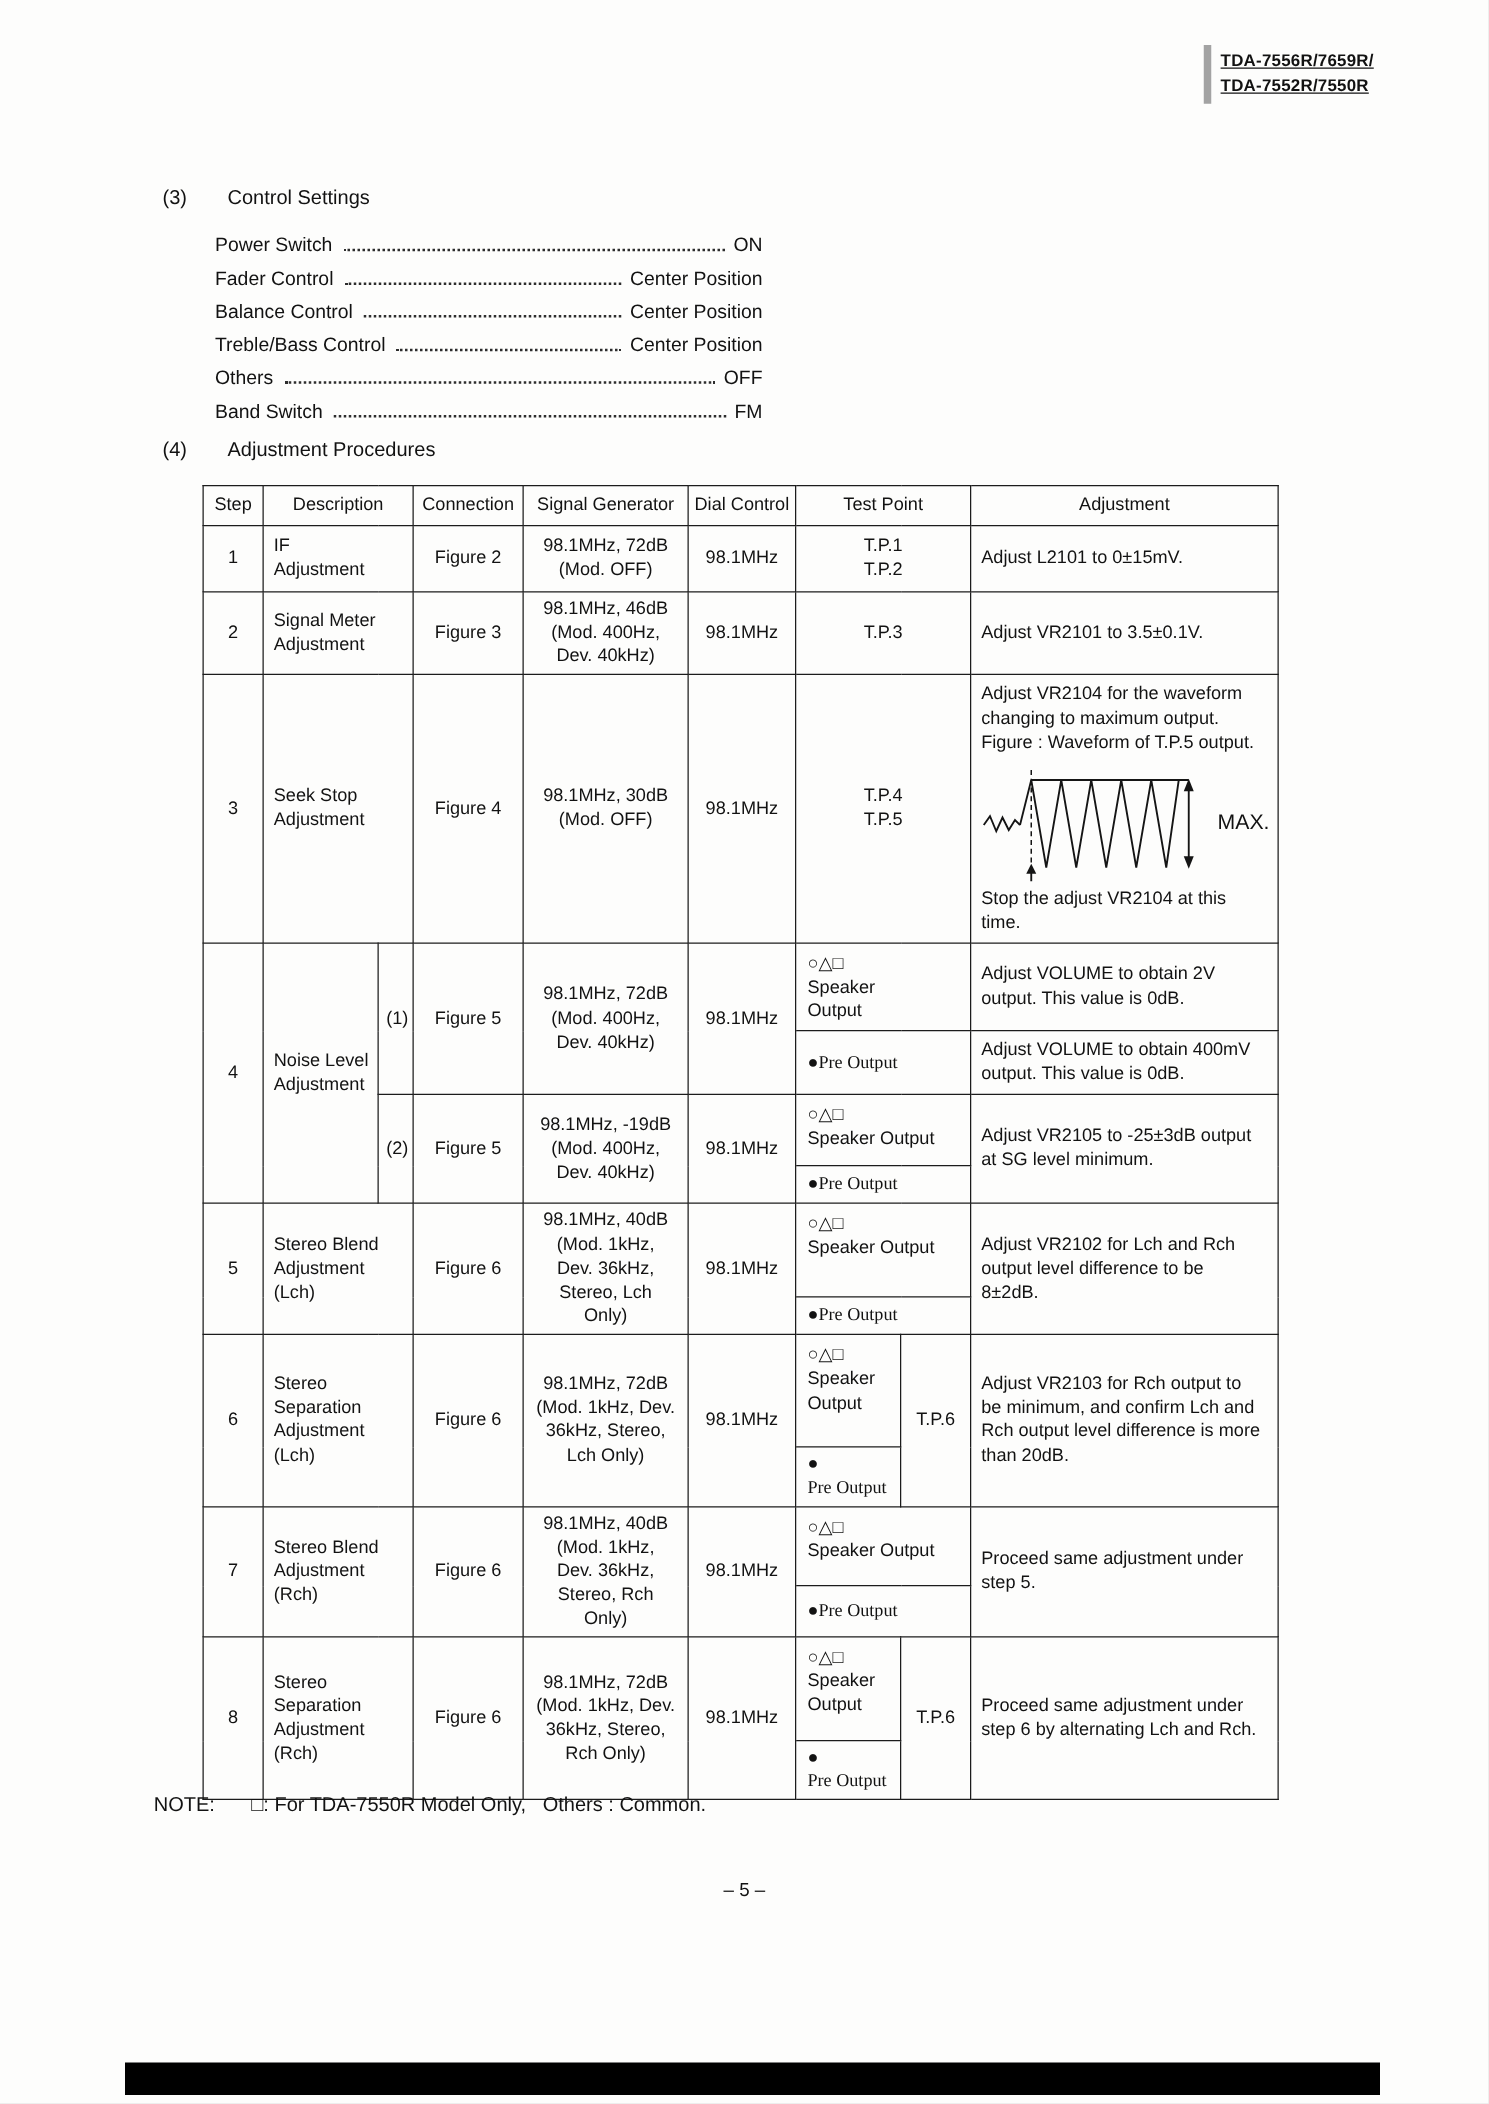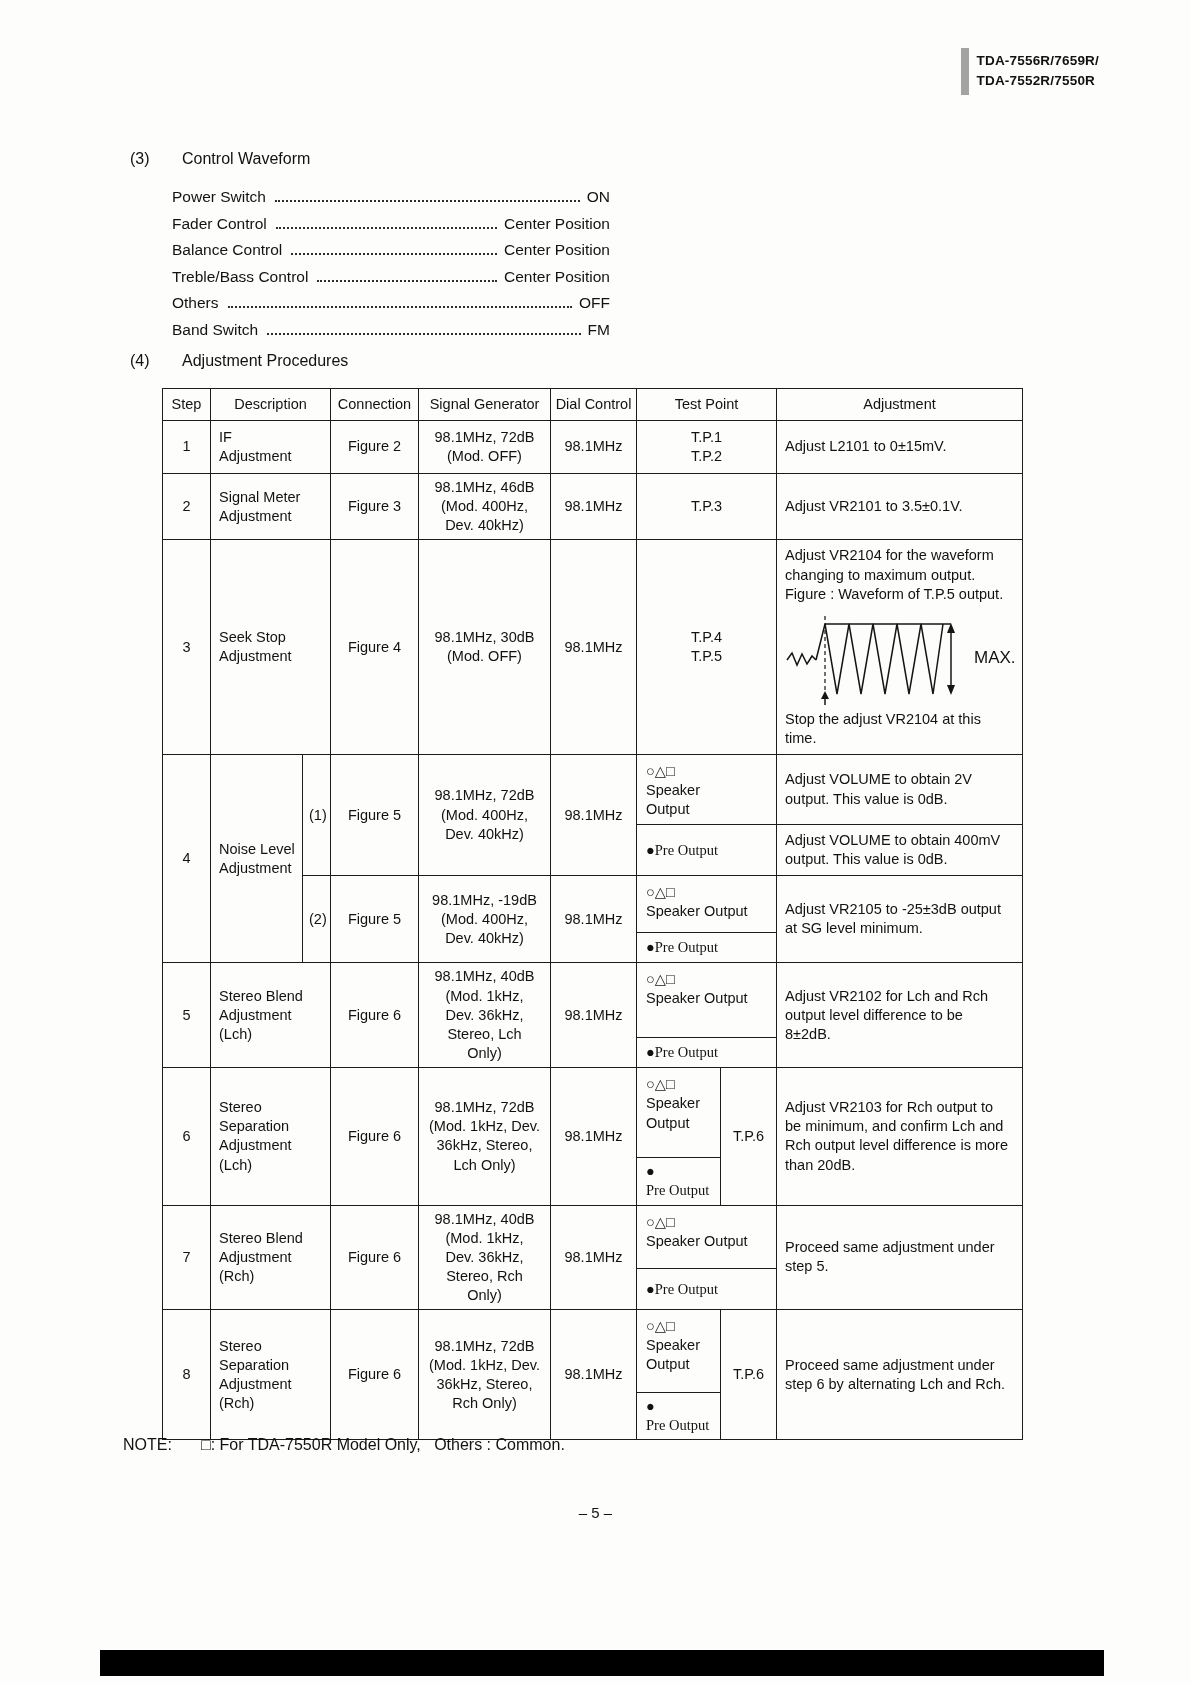--- a/index.html
+++ b/index.html
@@ -8,25 +8,26 @@
   .page {
     position: relative;
     width: 1191px; height: 1683px;
     margin: 0 auto;
     background: #fdfdfc;
     overflow: hidden;
   }
 
   
   .model-box {
-    position: absolute; top: 48px; right: 90px;
-    border-left: 8px solid #a3a3a3;
+    position: absolute; top: 36px; right: 90px;
+    border-left: 6px solid #a3a3a3;
     padding: 3px 2px 3px 7px;
     font-size: 13.5px; font-weight: bold; line-height: 1.5;
     letter-spacing: 0.2px;
+    text-decoration: underline;
   }
 
   
   .section { position: absolute; left: 130px; }
   .sec-head { display: flex; gap: 24px; font-size: 16px; }
   .sec-head .sec-num { min-width: 28px; }
 
   
   .sec-controls { top: 150px; }
   .cs-list { margin: 20px 0 0 42px; width: 438px; }
@@ -74,21 +75,21 @@
 <div class="page">
 
   <div class="model-box">
     <div>TDA-7556R/7659R/</div>
     <div>TDA-7552R/7550R</div>
   </div>
 
   <div class="section sec-controls">
     <div class="sec-head">
       <span class="sec-num">(3)</span>
-      <span>Control Waveform</span>
+      <span>Control Settings</span>
     </div>
     <div class="cs-list">
       <div class="cs-item">
         <span class="cs-label">Power Switch</span>
         <span class="cs-leader"></span>
         <span class="cs-value">ON</span>
       </div>
       <div class="cs-item">
         <span class="cs-label">Fader Control</span>
         <span class="cs-leader"></span>

